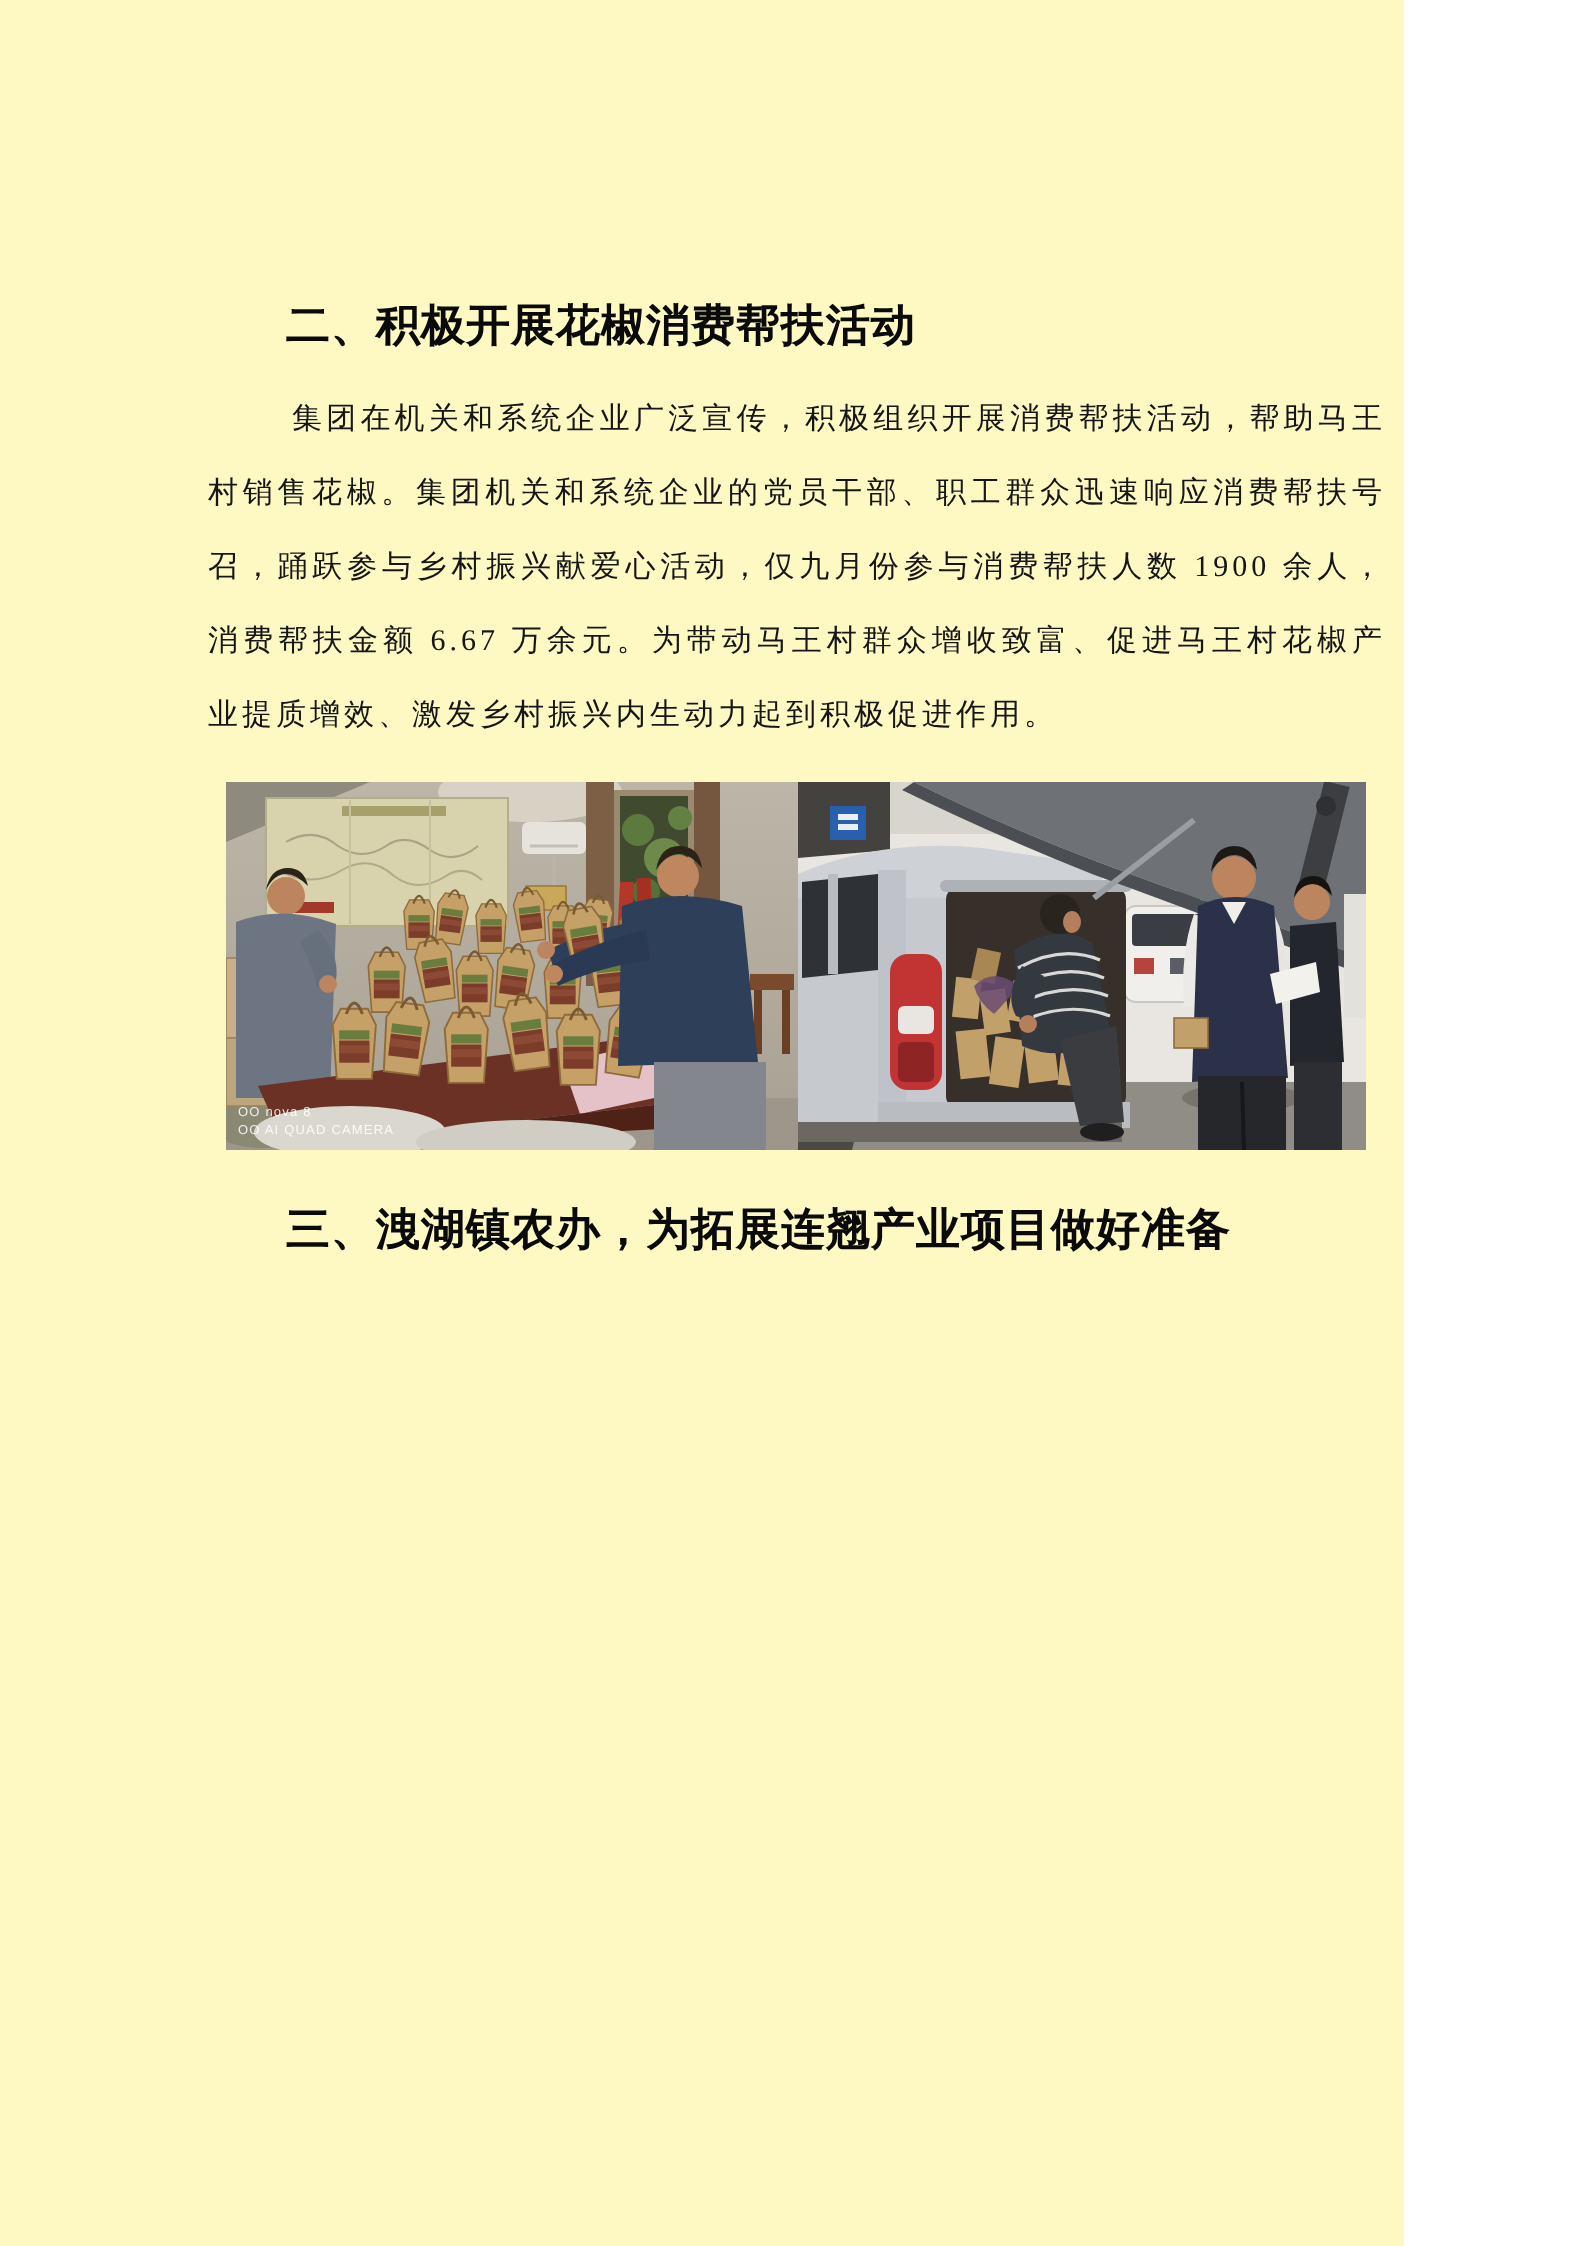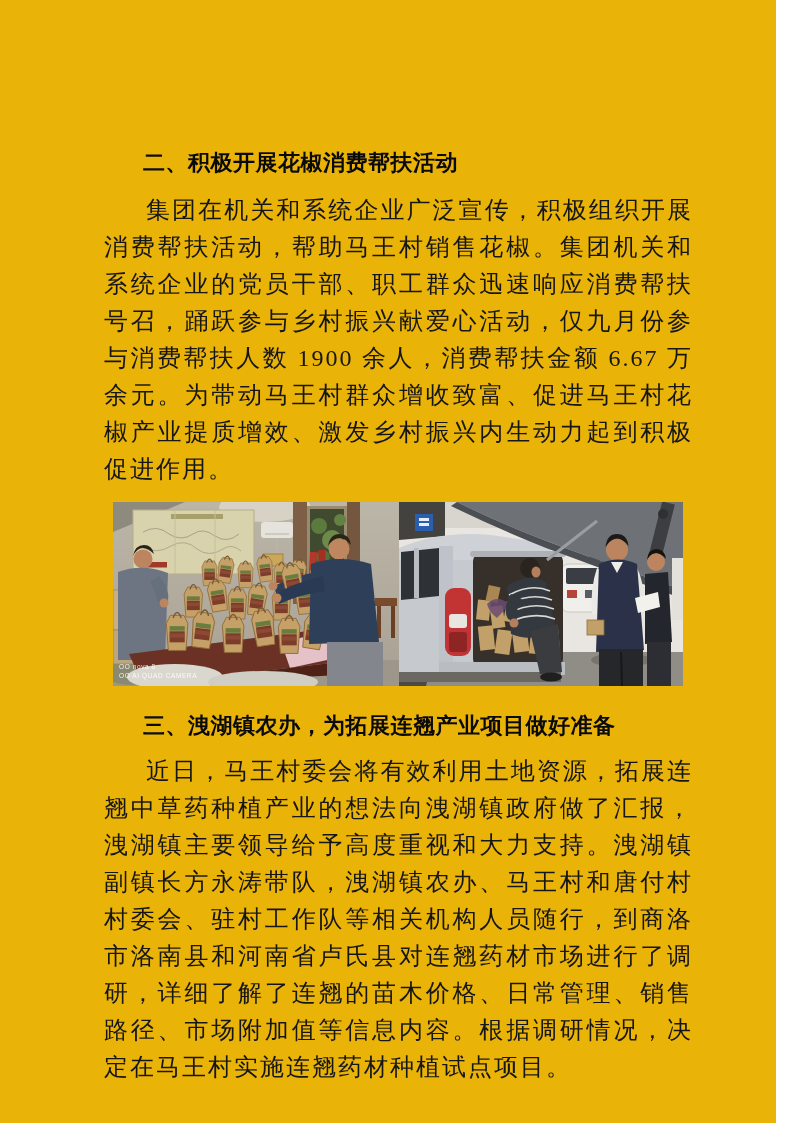--- a/index.html
+++ b/index.html
@@ -1,19 +1,19 @@
 <!DOCTYPE html>
 <html lang="zh"><head>
 <meta charset="utf-8">
 <style>
   html,body{margin:0;padding:0;background:#ffffff;}
   .page{
     position:relative;
-    width:776px;height:1123px;
-    background:#eab308;
+    width:702px;height:1123px;
+    background:#fef9c3;
     color:#111;
     overflow:hidden;
     font-family:"Liberation Serif", serif;
   }
   .content{
     position:absolute;
     left:104px;top:0;
     width:589px;
   }
   .sec-heading{
@@ -24,21 +24,21 @@
     line-height:26px;
     letter-spacing:0.5px;
     text-indent:39px;
     color:#0a0a0a;
     white-space:nowrap;
   }
   .sec-heading.first{ padding-top:150px; }
   .sec-heading.second{ margin-top:27px; }
   .body-par{
     margin:0;
-    font-size:24px;
+    font-size:15px;
     line-height:37px;
     letter-spacing:2px;
     text-align:justify;
     text-indent:42px;
     color:#161616;
   }
   .body-par.p1{ margin-top:16px; }
   .body-par.p2{ margin-top:14px; }
   .photo-row{
     margin:14px 0 0 9px;
@@ -290,16 +290,15 @@
           <path d="M246,72 L269,70 L273,140 L246,142 Z" fill="#23262c"></path>
           <polygon points="236,96 259,90 261,105 239,111" fill="#f2f1ec"></polygon>
           <rect x="248" y="140" width="24" height="44" fill="#2c2e33"></rect>
         </g>
         <rect x="273" y="56" width="11" height="62" fill="#e3e1dc"></rect>
       </svg>
     </div>
 
     <h2 class="sec-heading second">三、洩湖镇农办，为拓展连翘产业项目做好准备</h2>
 
-    <p class="body-par p2">近日，马王村委会将有效利用土地资源，拓展连翘中草药种植产业的想法向洩湖镇政府做了汇报，洩湖镇主要领导给予高度重视和大力支持。洩湖镇副镇长方永涛带队，洩湖镇农办、马王村和唐付村村委会、驻村工作队等相关机构人员随行，到商洛市洛南县和河南省卢氏县对连翘药材市场进行了调研，详细了解了连翘的苗木价格、日常管理、销售路径、市场附加值等信息内容。根据调研情况，决定在马王村实施连翘药材种植试点项目。</p>
 
   </div>
 </div>
 
 </body></html>

